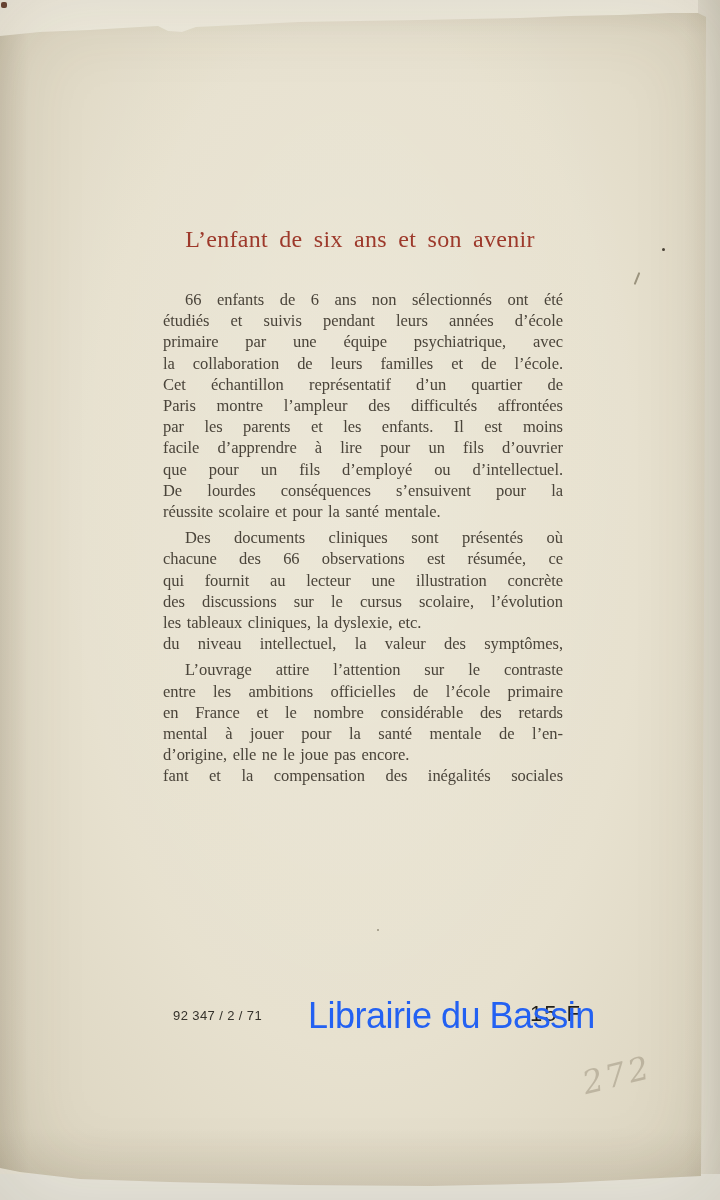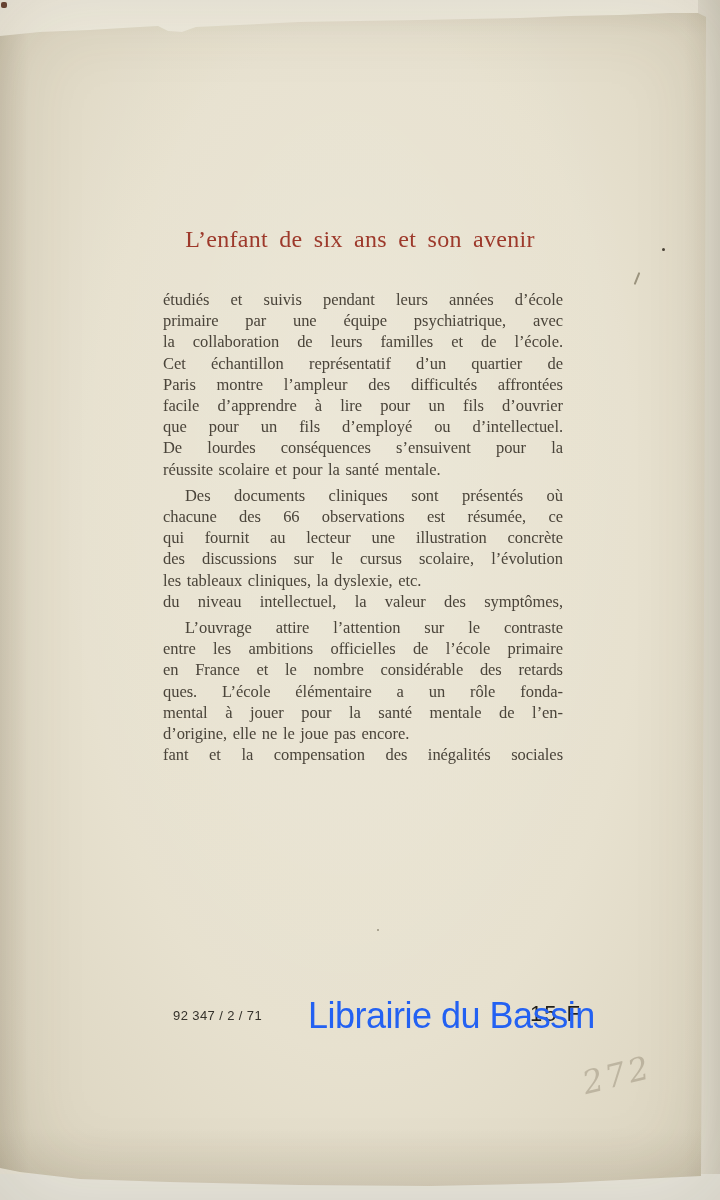--- a/index.html
+++ b/index.html
@@ -103,43 +103,44 @@
 
 <div class="photo">
   <div class="backdrop-right"></div>
   <div class="backdrop-bottom"></div>
 
   <div class="sheet">
     <h1 class="title">L’enfant de six ans et son avenir</h1>
 
     <div class="blurb" id="paragraphs">
         <div class="para">
+          <span class="line first">66 enfants de 6 ans non sélectionnés ont été</span>
           <span class="line">étudiés et suivis pendant leurs années d’école</span>
           <span class="line">primaire par une équipe psychiatrique, avec</span>
           <span class="line">la collaboration de leurs familles et de l’école.</span>
           <span class="line">Cet échantillon représentatif d’un quartier de</span>
           <span class="line">Paris montre l’ampleur des difficultés affrontées</span>
+          <span class="line">par les parents et les enfants. Il est moins</span>
           <span class="line">facile d’apprendre à lire pour un fils d’ouvrier</span>
           <span class="line">que pour un fils d’employé ou d’intellectuel.</span>
           <span class="line">De lourdes conséquences s’ensuivent pour la</span>
           <span class="line last">réussite scolaire et pour la santé mentale.</span>
         </div>
         <div class="para">
           <span class="line first">Des documents cliniques sont présentés où</span>
           <span class="line">chacune des 66 observations est résumée, ce</span>
           <span class="line">qui fournit au lecteur une illustration concrète</span>
           <span class="line">des discussions sur le cursus scolaire, l’évolution</span>
           <span class="line last">les tableaux cliniques, la dyslexie, etc.</span>
           <span class="line">du niveau intellectuel, la valeur des symptômes,</span>
         </div>
         <div class="para">
           <span class="line first">L’ouvrage attire l’attention sur le contraste</span>
           <span class="line">entre les ambitions officielles de l’école primaire</span>
           <span class="line">en France et le nombre considérable des retards</span>
-          <span class="line">ques. L’école élémentaire a un rôle fonda-</span>
           <span class="line">mental à jouer pour la santé mentale de l’en-</span>
           <span class="line last">d’origine, elle ne le joue pas encore.</span>
           <span class="line">fant et la compensation des inégalités sociales</span>
         </div>
       </div>
 
     <span class="print-code">92 347 / 2 / 71</span>
     <span class="price">15 F</span>
     <span class="pencil">272</span>
 

